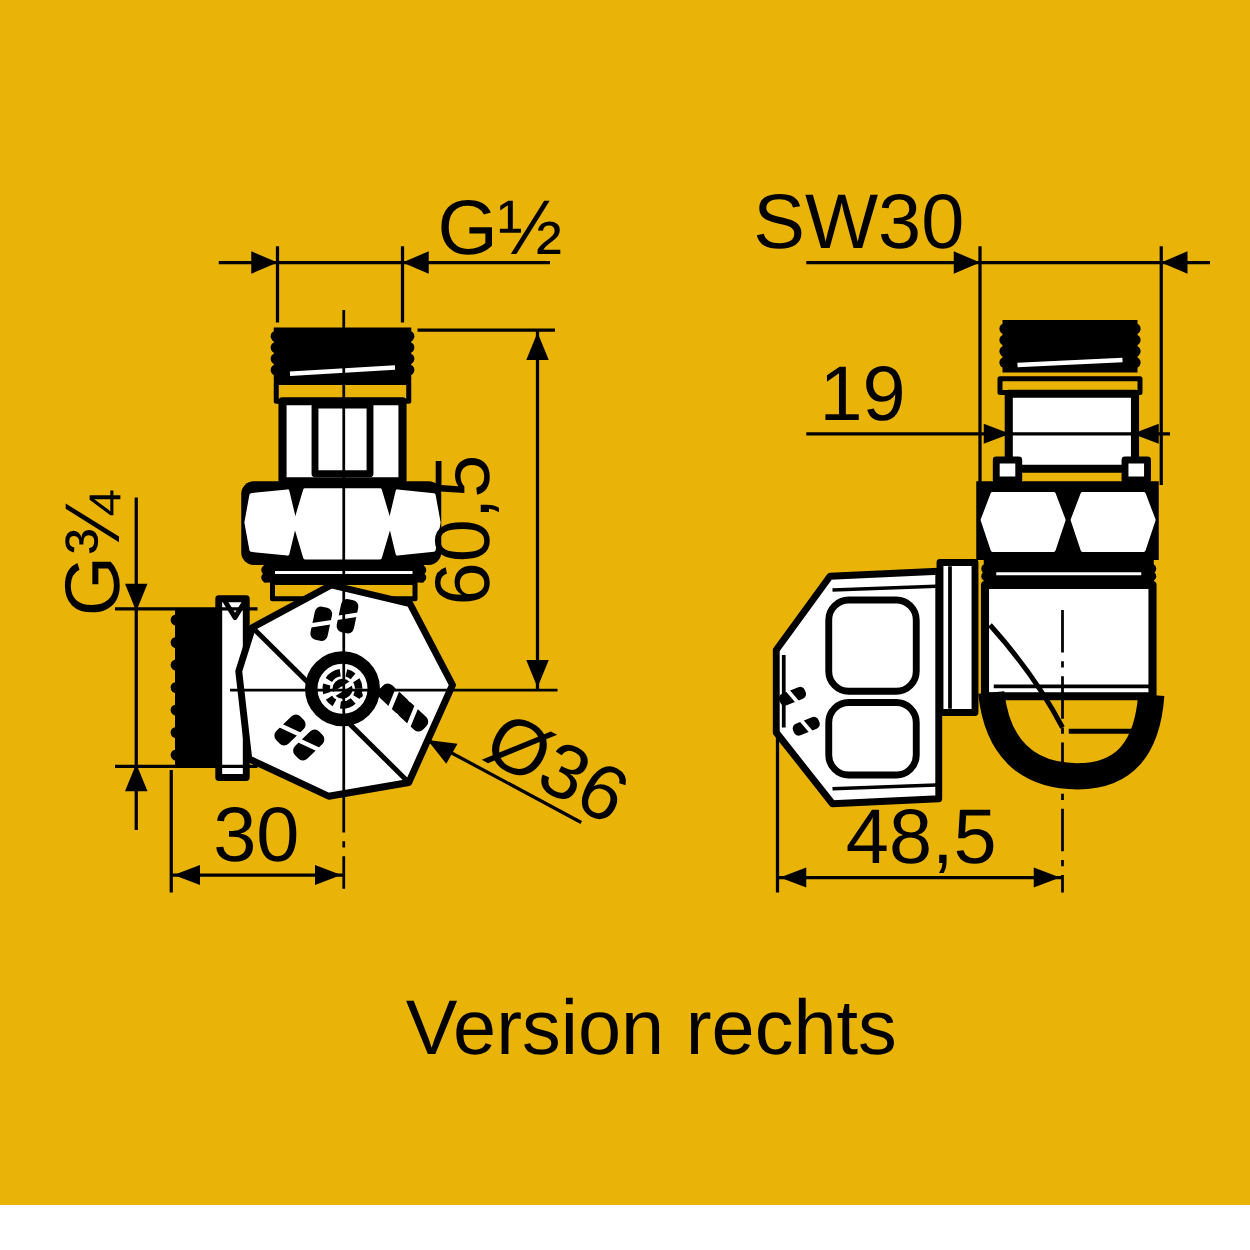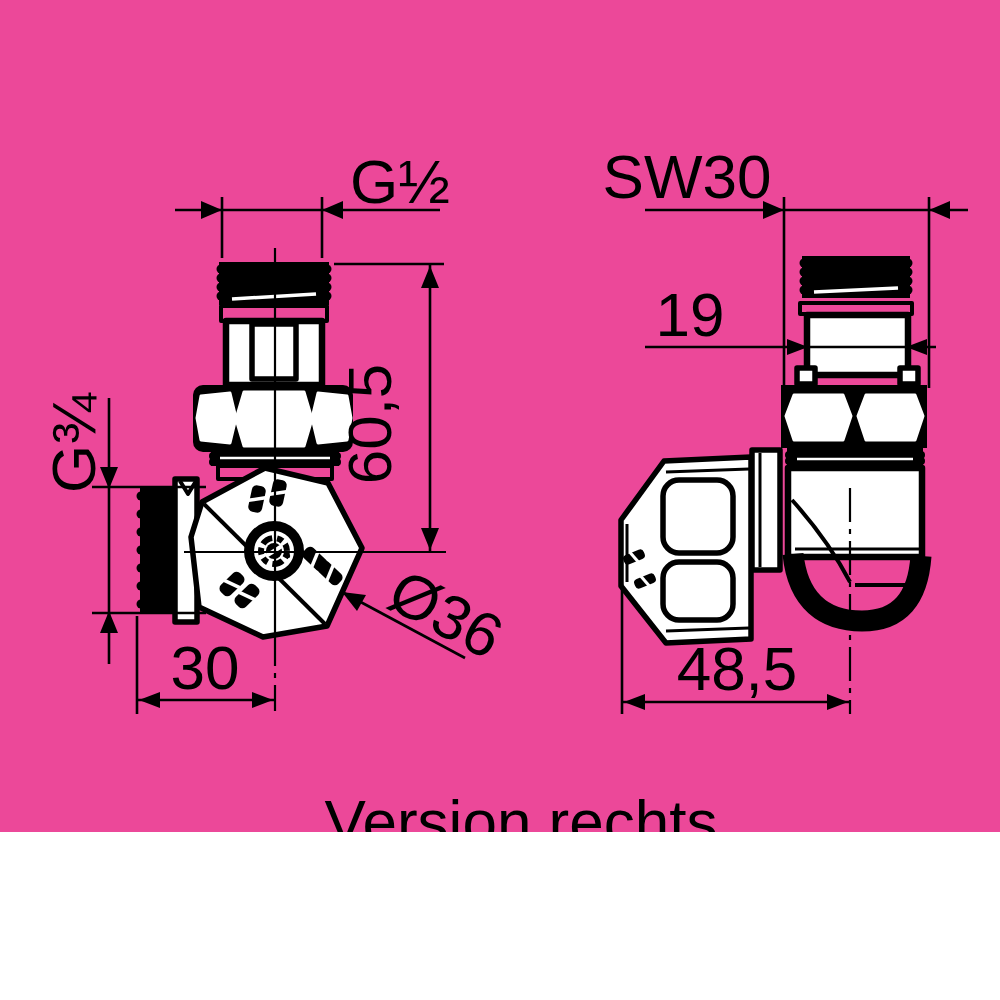--- a/index.html
+++ b/index.html
@@ -1,16 +1,16 @@
 <!DOCTYPE html>
 <html><head>
 <meta charset="utf-8">
 <style>
   html,body{margin:0;padding:0;background:#fff;}
-  .stage{position:relative;width:1000px;height:832px;background:#ec4899;overflow:hidden;
+  .stage{position:relative;width:1000px;height:964px;background:#eab308;overflow:hidden;
          font-family:"Liberation Sans", sans-serif;}
   svg{position:absolute;left:0;top:0;}
   .ol{stroke:#000;stroke-width:5.5;fill:#fff;stroke-linejoin:round;}
   .ol6{stroke:#000;stroke-width:6.5;fill:#fff;stroke-linejoin:round;}
   .thin{stroke:#000;stroke-width:4;fill:none;stroke-linejoin:round;}
   .thin3{stroke:#000;stroke-width:3;fill:none;}
   .blk{fill:#000;stroke:none;}
   .win{fill:#fff;stroke:#fff;stroke-width:3;stroke-linejoin:round;}
   .dim{stroke:#000;stroke-width:2.6;fill:none;}
   .cl{stroke:#000;stroke-width:2.2;fill:none;}

